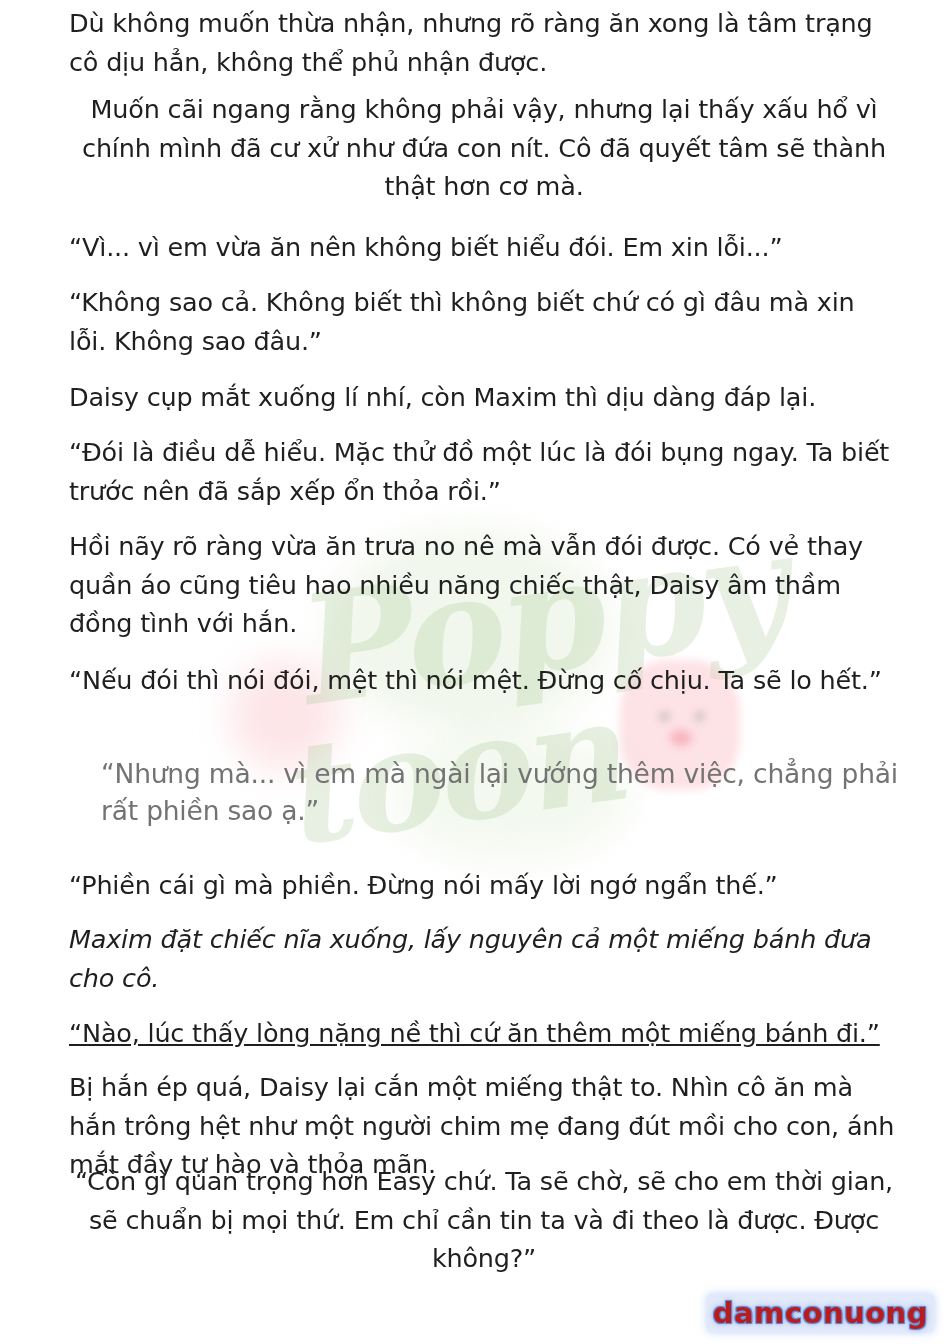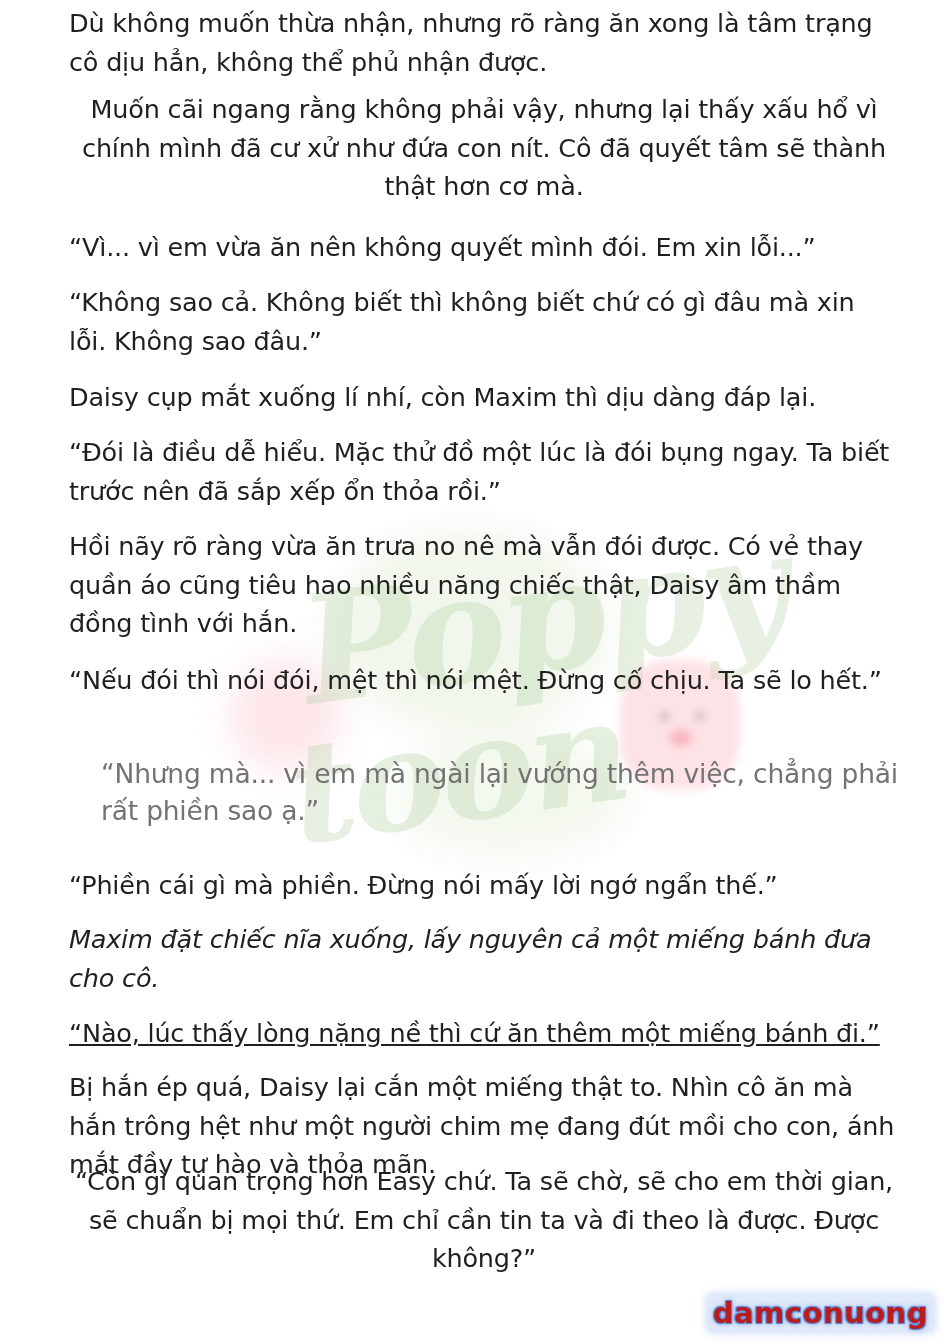--- a/index.html
+++ b/index.html
@@ -115,21 +115,21 @@
   <div class="wm-pig">
     <div class="wm-pig-eye" style="left:40px;top:52px;"></div>
     <div class="wm-pig-eye" style="left:75px;top:52px;"></div>
     <div class="wm-pig-nose" style="left:50px;top:70px;"></div>
   </div>
 </div>
 
 <div class="page" id="page">
     <p class="para" style="top: 4px;">Dù không muốn thừa nhận, nhưng rõ ràng ăn xong là tâm trạng cô dịu hẳn, không thể phủ nhận được.</p>
     <p class="para" style="top: 90px; text-align: center;">Muốn cãi ngang rằng không phải vậy, nhưng lại thấy xấu hổ vì chính mình đã cư xử như đứa con nít. Cô đã quyết tâm sẽ thành thật hơn cơ mà.</p>
-    <p class="para" style="top: 228px;">“Vì... vì em vừa ăn nên không quyết mình đói. Em xin lỗi...”</p>
+    <p class="para" style="top: 228px;">“Vì... vì em vừa ăn nên không biết hiểu đói. Em xin lỗi...”</p>
     <p class="para" style="top: 283px;">“Không sao cả. Không biết thì không biết chứ có gì đâu mà xin lỗi. Không sao đâu.”</p>
     <p class="para" style="top: 378px;">Daisy cụp mắt xuống lí nhí, còn Maxim thì dịu dàng đáp lại.</p>
     <p class="para" style="top: 433px;">“Đói là điều dễ hiểu. Mặc thử đồ một lúc là đói bụng ngay. Ta biết trước nên đã sắp xếp ổn thỏa rồi.”</p>
     <p class="para" style="top: 527px;">Hồi nãy rõ ràng vừa ăn trưa no nê mà vẫn đói được. Có vẻ thay quần áo cũng tiêu hao nhiều năng chiếc thật, Daisy âm thầm đồng tình với hắn.</p>
     <p class="para" style="top: 661px;">“Nếu đói thì nói đói, mệt thì nói mệt. Đừng cố chịu. Ta sẽ lo hết.”</p>
     <p class="para large" style="top: 755px;">“Nhưng mà... vì em mà ngài lại vướng thêm việc, chẳng phải rất phiền sao ạ.”</p>
     <p class="para" style="top: 866px;">“Phiền cái gì mà phiền. Đừng nói mấy lời ngớ ngẩn thế.”</p>
     <p class="para" style="top: 920px; font-style: italic;">Maxim đặt chiếc nĩa xuống, lấy nguyên cả một miếng bánh đưa cho cô.</p>
     <p class="para" style="top: 1014px; text-decoration: underline;">“Nào, lúc thấy lòng nặng nề thì cứ ăn thêm một miếng bánh đi.”</p>
     <p class="para" style="top: 1068px;">Bị hắn ép quá, Daisy lại cắn một miếng thật to. Nhìn cô ăn mà hắn trông hệt như một người chim mẹ đang đút mồi cho con, ánh mắt đầy tự hào và thỏa mãn.</p>

